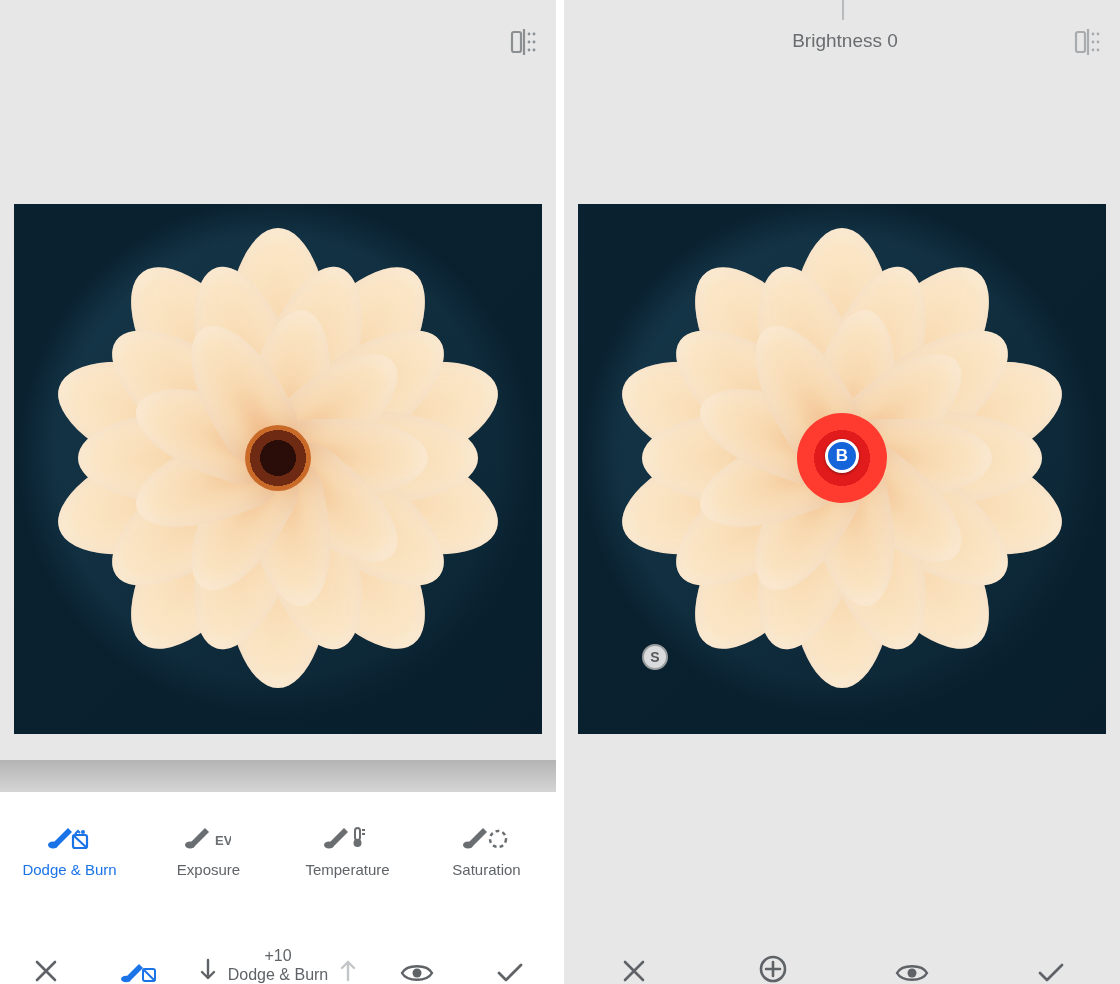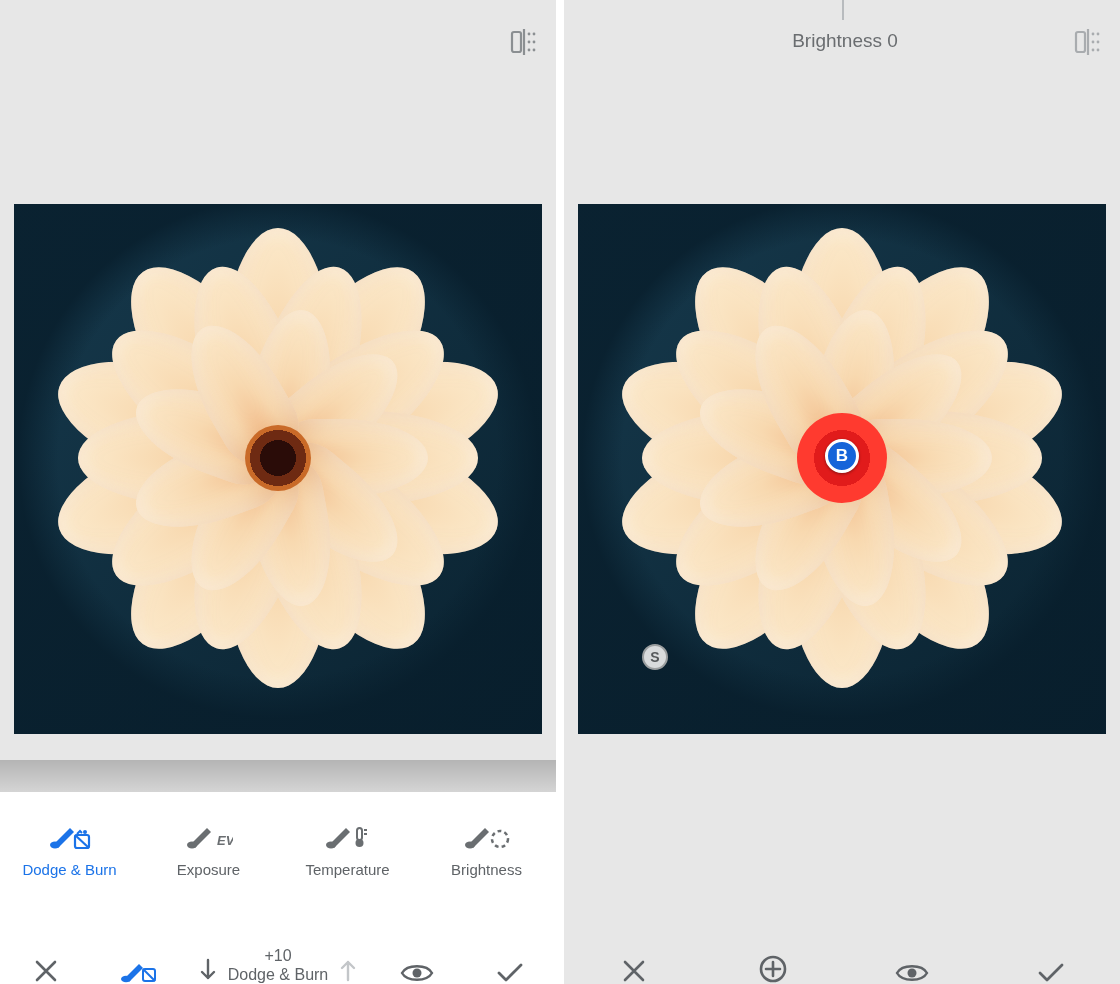--- a/index.html
+++ b/index.html
@@ -33,21 +33,21 @@
   .sel-marker { position:absolute; width:34px; height:34px; border-radius:50%; background:#1664d9; border:3px solid #fff; display:flex;align-items:center;justify-content:center;color:#fff;font-weight:700;font-size:17px; box-shadow:0 1px 3px rgba(0,0,0,0.4); z-index:80;}
   .sel-inactive { position:absolute; width:26px; height:26px; border-radius:50%; background:#d9dbdc; border:2px solid #9b9e9f; display:flex;align-items:center;justify-content:center;color:#55585a;font-weight:700;font-size:14px; z-index:70;}
   
   .photo-shadow { position:absolute; left:0; right:0; top:760px; height:50px;
      background: linear-gradient(to bottom, rgba(0,0,0,0.22), rgba(0,0,0,0)); }
 
   
   .tool-panel { position:absolute; left:0; right:0; bottom:80px; height:112px; background:#fff; display:flex; }
   .tool { flex:1; display:flex; flex-direction:column; align-items:center; justify-content:center; gap:10px; font-size:15px; color:#5f6367; }
   .tool.active { color:#1b73e8; }
-  .tool .icon { width:48px; height:32px; display:flex; align-items:center; justify-content:flex-end;font-style:italic; }
+  .tool .icon { width:48px; height:32px; display:flex; align-items:center; justify-content:flex-start; }
 
   
   .bottombar { position:absolute; left:0; right:0; bottom:0; height:80px; background:#fff; display:flex; align-items:center; }
   .bottombar .slot { flex:1; display:flex; align-items:flex-end; justify-content:center; height:80px; }
   .bottombar.left .slot.mid { flex:2; flex-direction:row; gap:10px;}
   .mid-text { text-align:center; font-size:16px; color:#5f6367; line-height:1.15;}
   .mid-text .val { display:block;}
 
   svg { display:block; }
 </style>
@@ -147,21 +147,21 @@
         <span>Temperature</span>
       </div>
       <div class="tool">
         <span class="icon">
           <svg width="46" height="30" viewBox="0 0 46 30">
             <path d="M4 24 L20 8 L24 12 L8 28 Z" fill="#6a6e71"></path>
             <ellipse cx="5" cy="25" rx="5" ry="3.4" fill="#6a6e71"></ellipse>
             <circle cx="35" cy="19" r="8" fill="none" stroke="#6a6e71" stroke-width="2.5" stroke-dasharray="3.8 3.2"></circle>
           </svg>
         </span>
-        <span>Brightness</span>
+        <span>Saturation</span>
       </div>
     </div>
 
     <div class="bottombar left">
       <div class="slot">
         <svg width="26" height="26" viewBox="0 0 26 26">
             <path d="M4 4 L22 22 M22 4 L4 22" stroke="#5f6367" stroke-width="2.6" stroke-linecap="round"></path>
           </svg>
       </div>
       <div class="slot">

